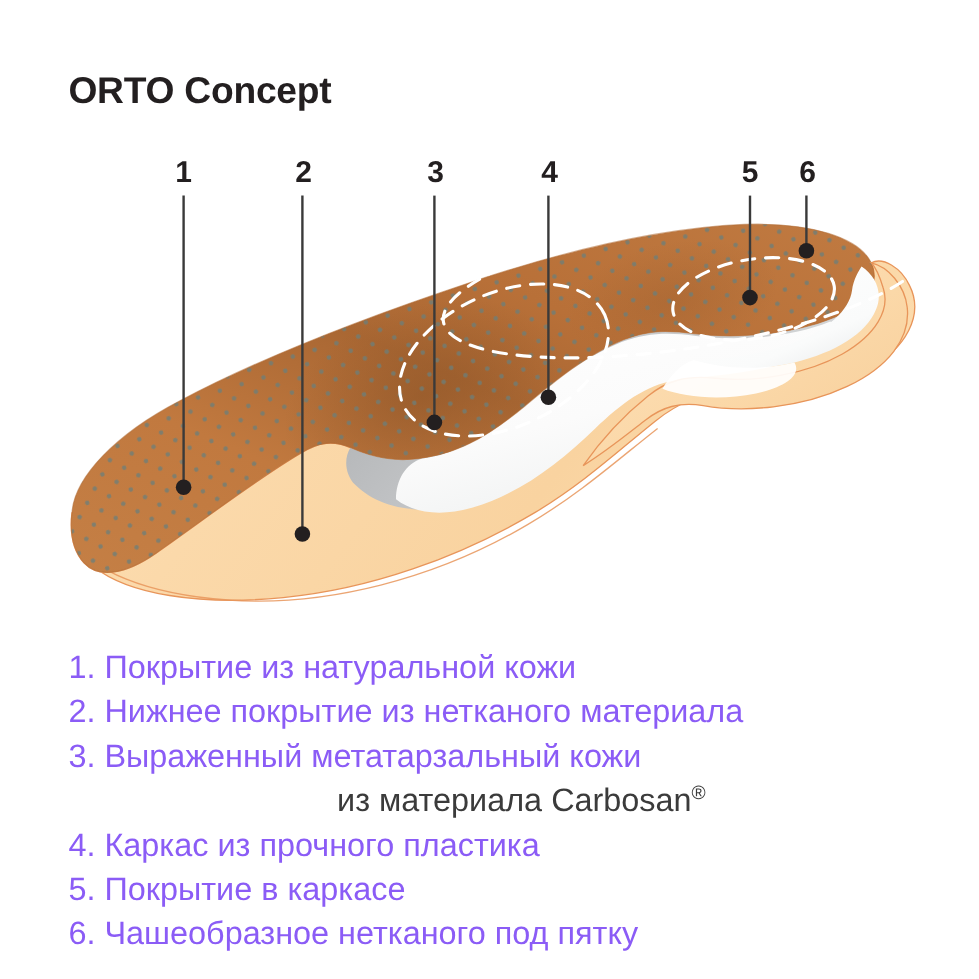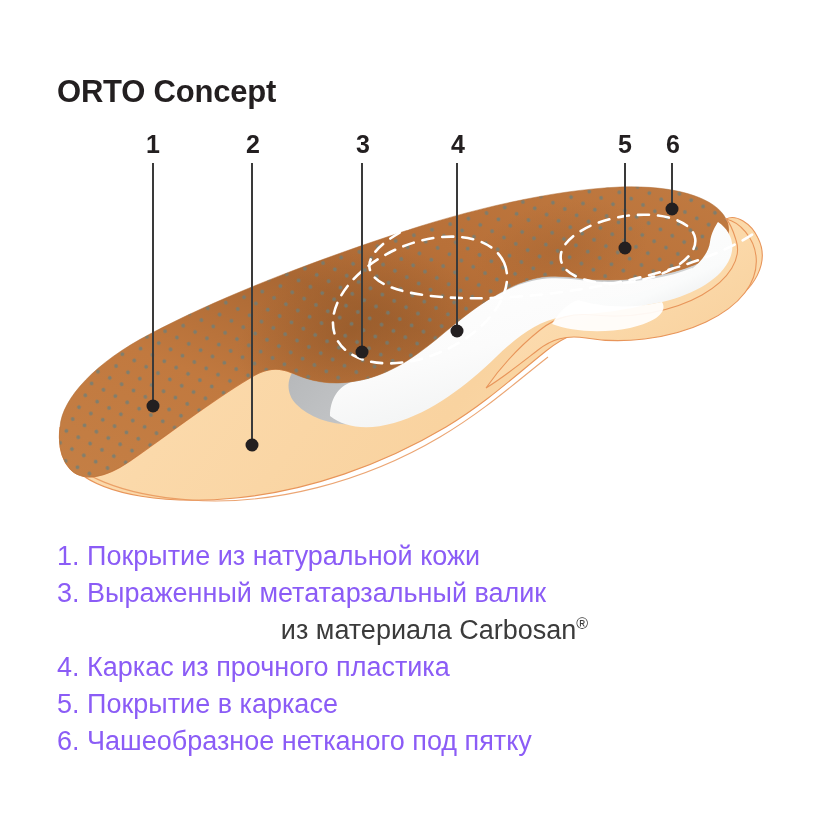--- a/index.html
+++ b/index.html
@@ -25,21 +25,20 @@
   
   .title {
     position: absolute;
     left: 57px;
     top: 58px;
     font-size: 31px;
     font-weight: bold;
     color: #231f20;
     letter-spacing: -0.2px;
     white-space: nowrap;
-    margin-top: 16px;
   }
 
   
   .figure-wrap {
     position: absolute;
     left: 0;
     top: 0;
     width: 816px;
     height: 530px;
   }
@@ -351,24 +350,28 @@
   <div class="callout-num" style="left:625px; top:130px;">5</div>
   <div class="callout-num" style="left:673px; top:130px;">6</div>
 
   <div class="legend">
 
     <div class="legend-item">
       <span class="idx">1.</span>
       <span>Покрытие из натуральной кожи</span>
     </div>
 
+    <div class="legend-item">
+      <span class="idx">2.</span>
+      <span>Нижнее покрытие из нетканого материала</span>
+    </div>
 
     <div class="legend-item">
       <span class="idx">3.</span>
-      <span>Выраженный метатарзальный валик</span>
+      <span>Выраженный метатарзальный кожи</span>
     </div>
     <div class="legend-sub">
       <span>из материала Carbosan</span><span class="reg">®</span>
     </div>
 
     <div class="legend-item">
       <span class="idx">4.</span>
       <span>Каркас из прочного пластика</span>
     </div>
 

